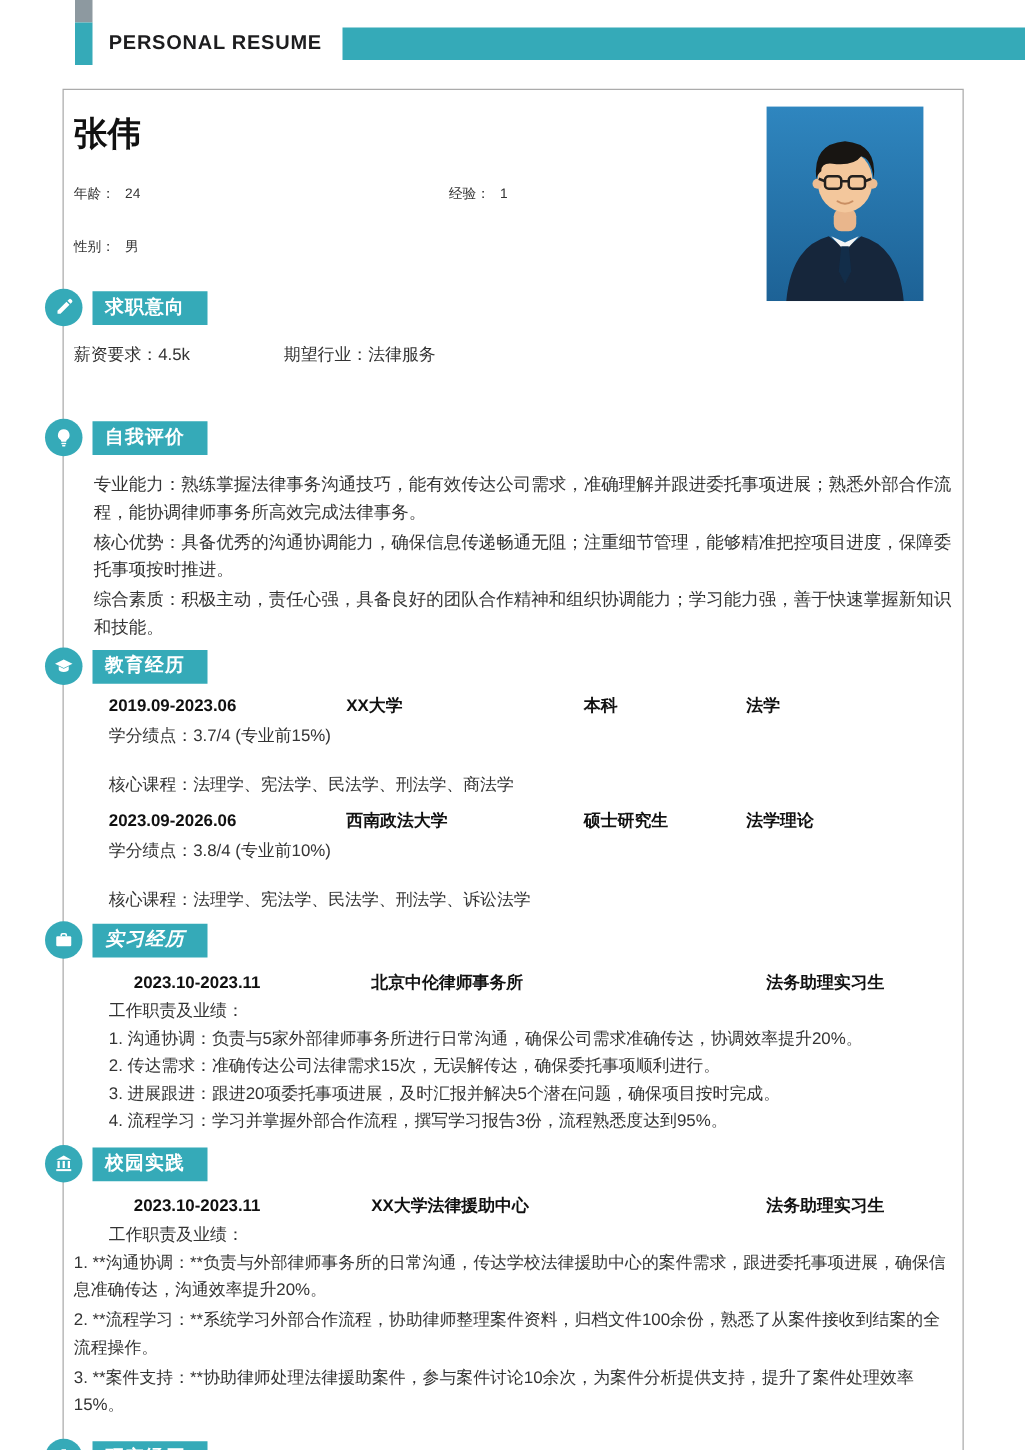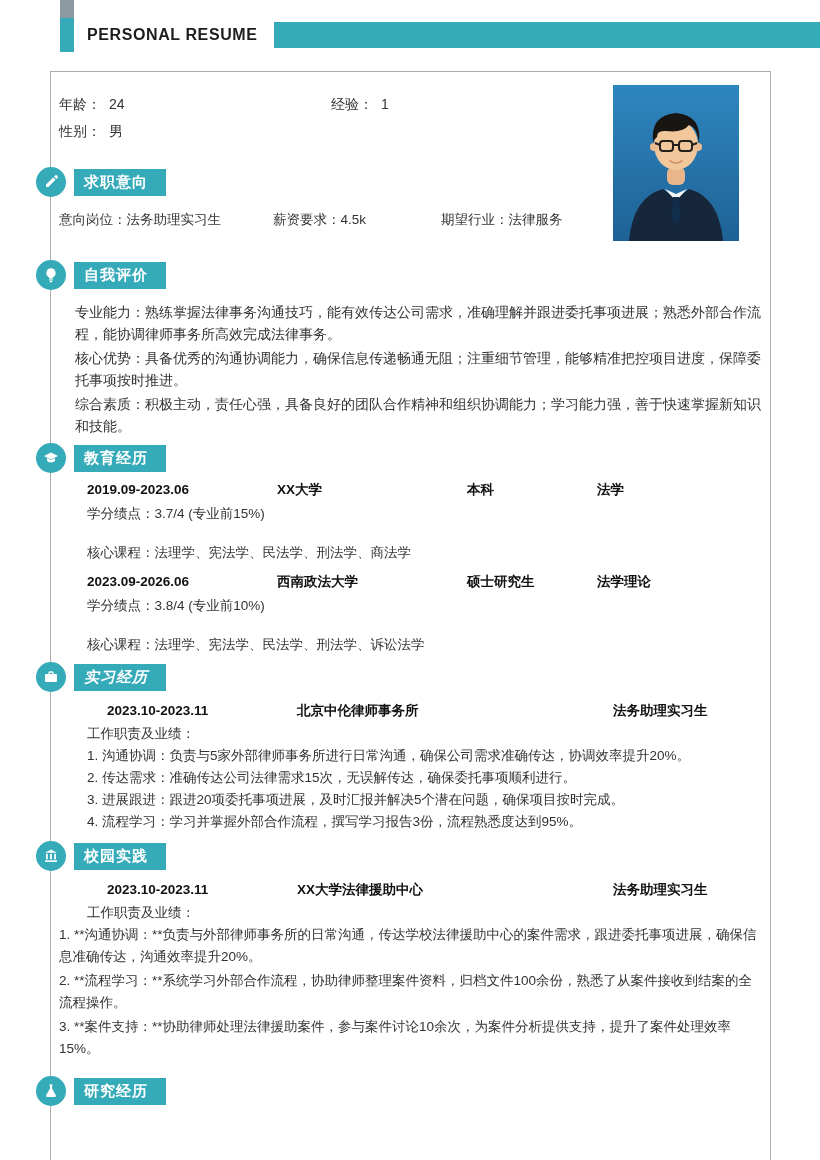--- a/index.html
+++ b/index.html
@@ -23,34 +23,34 @@
   .banner{position:absolute;left:60px;top:18px;right:0;height:34px;display:flex;align-items:center;}
   .accent-col{width:14px;height:34px;background:var(--accent);flex:0 0 14px;}
   .banner-title{margin:0 16px 0 13px;font-size:16px;font-weight:700;color:#1d1d1f;letter-spacing:.6px;white-space:nowrap;}
   .banner-bar{flex:1;height:26px;background:var(--accent);}
 
   
   .box{position:absolute;left:50px;top:71px;width:721px;height:1200px;border:1px solid var(--border);background:#fff;}
 
   .name{margin:20px 0 0 8px;font-size:27px;font-weight:700;color:#111;line-height:31px;}
 
-  .info{margin:24px 0 0 8px;display:grid;grid-template-columns:272px 300px;row-gap:9px;font-size:14px;color:var(--body);}
+  .info{margin:24px 0 0 8px;display:grid;grid-template-columns:272px 300px;row-gap:9px;font-size:11px;color:var(--body);gap:28px;}
   .info .cell{display:flex;align-items:baseline;}
   .info .lbl{margin-right:8px;}
 
   .photo{position:absolute;left:562px;top:13px;width:126px;height:156px;overflow:hidden;}
 
   
   .sec-h{display:flex;align-items:center;height:30px;margin-left:-15px;position:relative;z-index:2;}
   .sec-icon{width:30px;height:30px;border-radius:50%;background:var(--accent);display:flex;align-items:center;justify-content:center;flex:0 0 30px;}
   .sec-icon svg{width:16px;height:16px;display:block;}
   .sec-title{margin-left:8px;background:var(--accent);color:#fff;font-size:15px;font-weight:700;padding:4px 18px 5px 10px;line-height:18px;letter-spacing:1px;}
 
   .mt-intent{margin-top:26px;}
-  .mt-eval{margin-top:31px;}
+  .mt-eval{margin-top:42px;}
   .mt-edu{margin-top:6px;}
   .mt-intern{margin-top:8px;font-style:italic;}
   .mt-campus{margin-top:8px;}
   .mt-research{margin-top:16px;}
 
   
   .intent-row{margin:14px 0 0 8px;font-size:13.5px;display:flex;color:var(--body);}
   .intent-row .c1{width:214px;}
   .intent-row .c2{width:168px;}
 
@@ -80,20 +80,21 @@
 
 <div class="gray-cap"></div>
 <div class="banner">
   <div class="accent-col"></div>
   <div class="banner-title">PERSONAL RESUME</div>
   <div class="banner-bar"></div>
 </div>
 
 <div class="box">
 
+  <h1 class="name">张伟</h1>
 
   <div class="info">
     <div class="cell">
       <span class="lbl">年龄：</span>
       <span>24</span>
     </div>
     <div class="cell">
       <span class="lbl">经验：</span>
       <span>1</span>
     </div>
@@ -132,21 +133,20 @@
   <div class="sec-h mt-intent">
     <span class="sec-icon">
       <svg viewBox="0 0 16 16">
           <path d="M3 10.6 10.2 3.4l2.4 2.4L5.4 13H3Z" fill="#fff"></path>
           <path d="M11 2.6l2.4 2.4 1.1-1.1a1.3 1.3 0 0 0 0-1.9l-.5-.5a1.3 1.3 0 0 0-1.9 0Z" fill="#fff"></path>
         </svg>
     </span>
     <span class="sec-title">求职意向</span>
   </div>
   <div class="intent-row">
-    <span class="c1">意向岗位：法务助理实习生</span>
     <span class="c2">薪资要求：4.5k</span>
     <span class="c3">期望行业：法律服务</span>
   </div>
 
   <div class="sec-h mt-eval">
     <span class="sec-icon">
       <svg viewBox="0 0 16 16">
           <path d="M8 1.3a4.7 4.7 0 0 1 2.7 8.5c-.4.3-.7.7-.7 1.1v.5H6v-.5c0-.4-.3-.8-.7-1.1A4.7 4.7 0 0 1 8 1.3Z" fill="#fff"></path>
           <rect x="6" y="12.2" width="4" height="1.2" rx=".6" fill="#fff"></rect>
           <rect x="6.6" y="14" width="2.8" height="1.2" rx=".6" fill="#fff"></rect>

